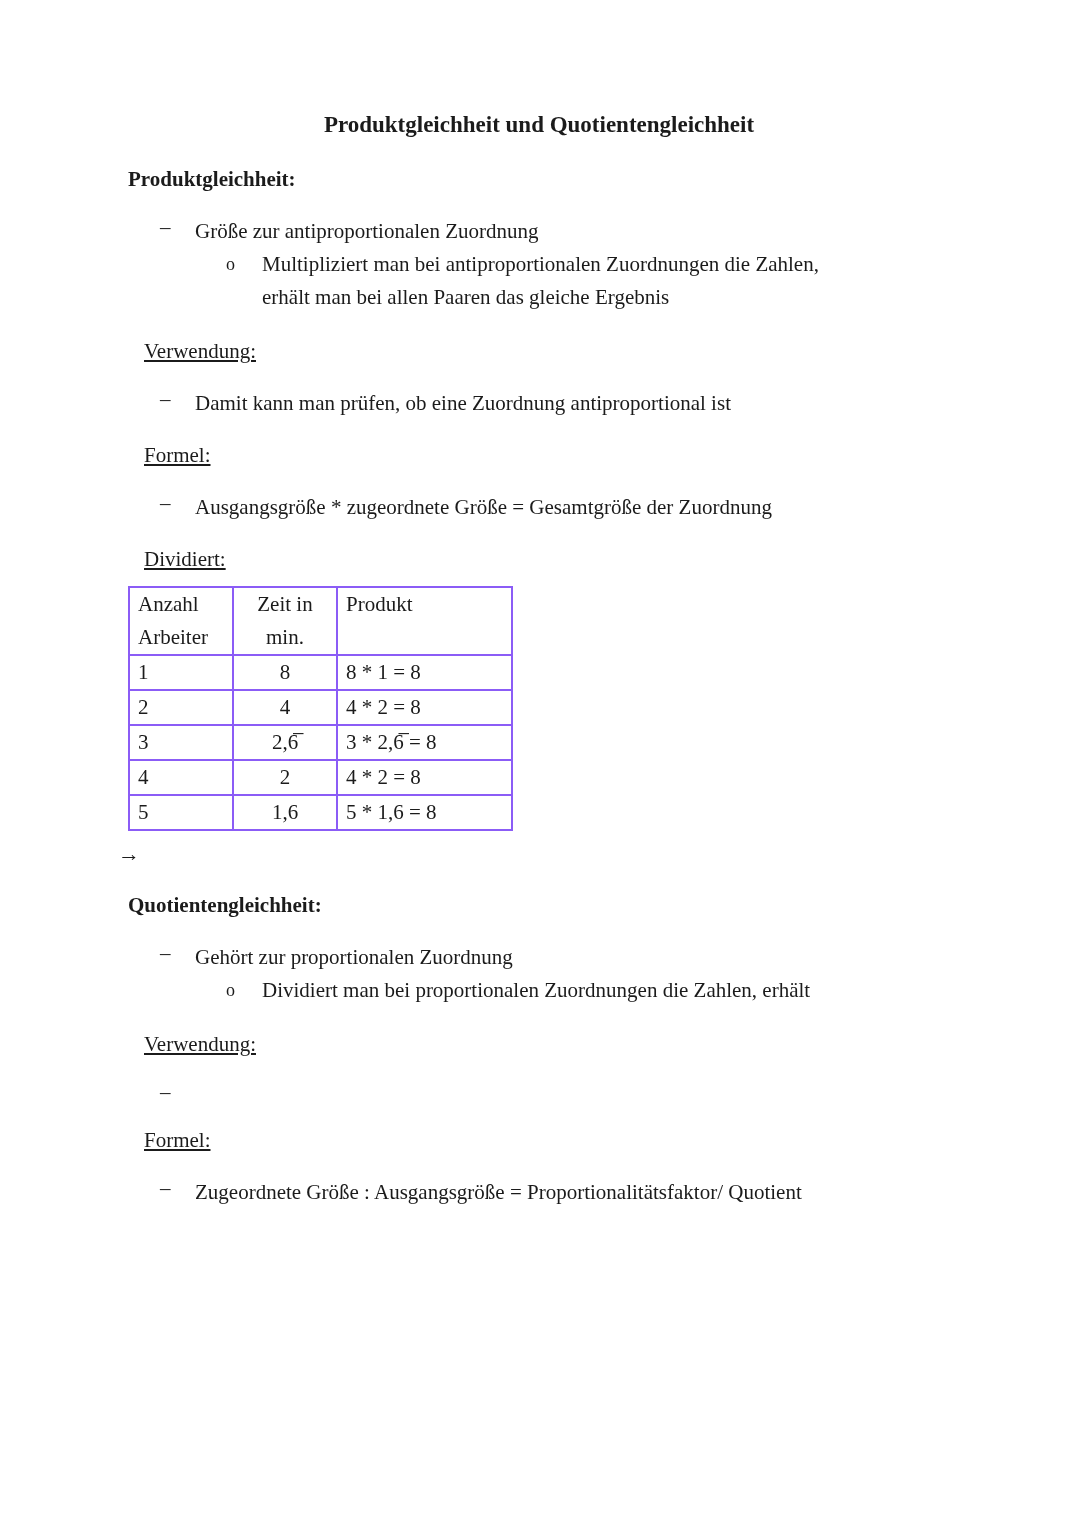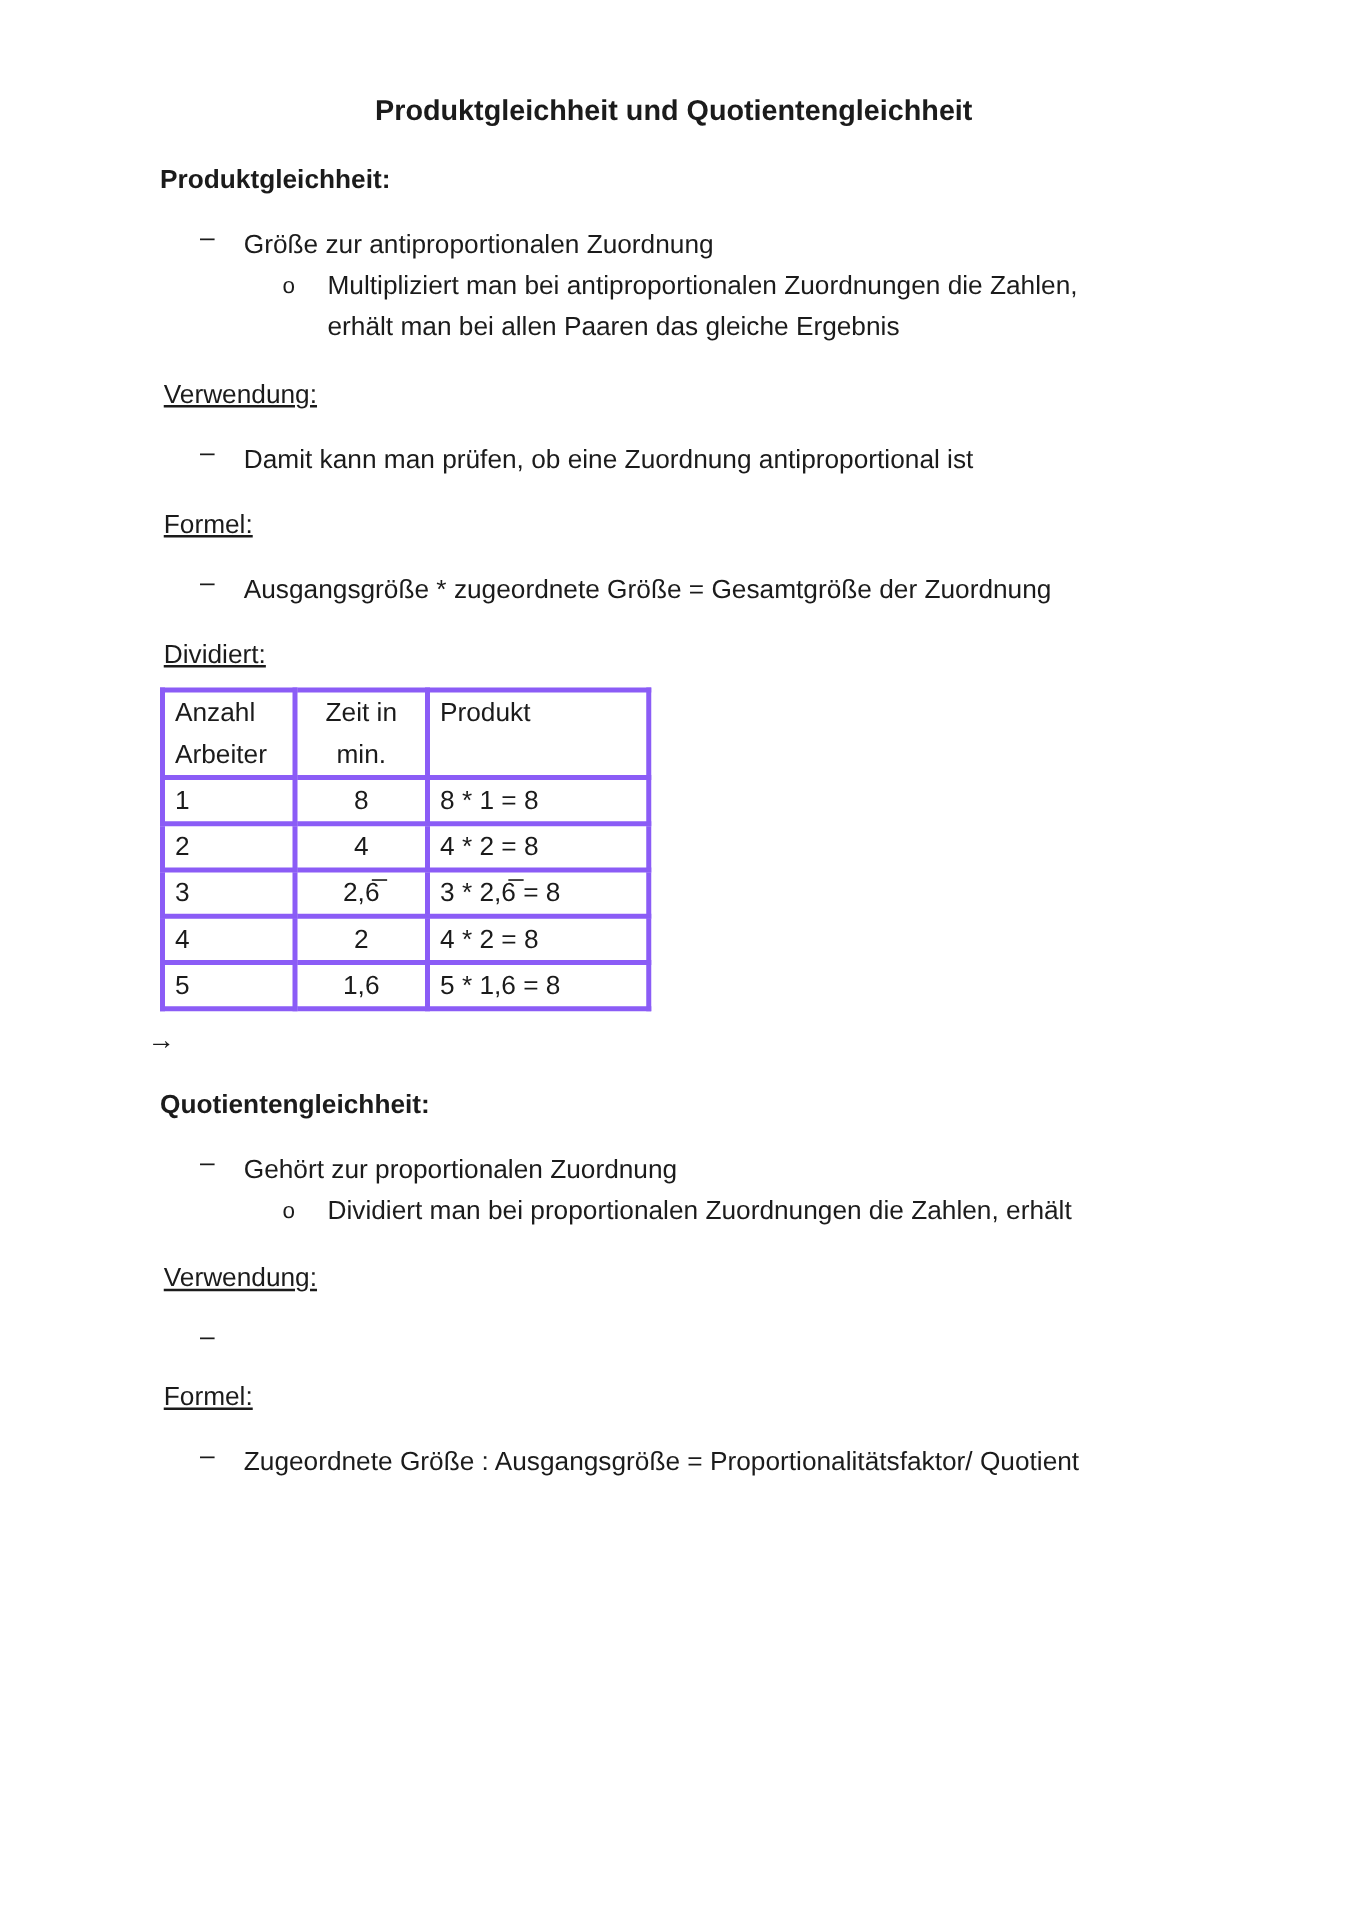--- a/index.html
+++ b/index.html
@@ -1,49 +1,49 @@
 <!DOCTYPE html>
 <html><head>
 <meta charset="utf-8">
 <style>
   html,body { margin:0; padding:0; background:#ffffff; }
   .page {
     position:relative;
     width:1080px; height:1296px;
     background:#ffffff;
     box-sizing:border-box;
-    padding:72px 88px 0 128px;
-    font-family:Liberation Sans, sans-serif;
+    padding:108px 88px 0 128px;
+    font-family:Liberation Serif, serif;
     font-size:21px;
     color:#1b1b1b;
     overflow:hidden;
   }
   .line { line-height:33px; white-space:nowrap; }
   .title {
     font-weight:bold; font-size:23px;
     text-align:center;
     margin:0 42px 22px 0;
   }
   .bold-heading { font-weight:bold; margin:0 0 19px 0; }
-  .u-heading { margin:0 0 19px 3px; }
+  .u-heading { margin:0 0 19px 16px; }
   .u-heading .utext { text-decoration:underline; }
   .dash-row { display:flex; padding-left:32px; margin:0 0 19px 0; }
   .dash-row.tight { margin-bottom:0; }
   .dash-marker { width:35px; flex:none; }
   .o-row { display:flex; padding-left:98px; margin:0 0 21px 0; }
   .o-marker { width:36px; flex:none; font-size:18px; line-height:33px; }
   .o-text { flex:none; }
   .table-wrap { margin:10px 0 6px 0; }
   table.beispiel {
     border-collapse:collapse;
     table-layout:fixed;
     width:377px;
   }
   table.beispiel td {
-    border:4px solid #8b5cf6;
+    border:2px solid #8b5cf6;
     vertical-align:top;
     padding:0 8px;
     line-height:33px;
     font-size:21px;
     overflow:hidden;
     white-space:nowrap;
   }
   table.beispiel td.c1 { width:86px; }
   table.beispiel td.c2 { width:86px;text-align:center; }
   table.beispiel td.c3 { width:157px; }

